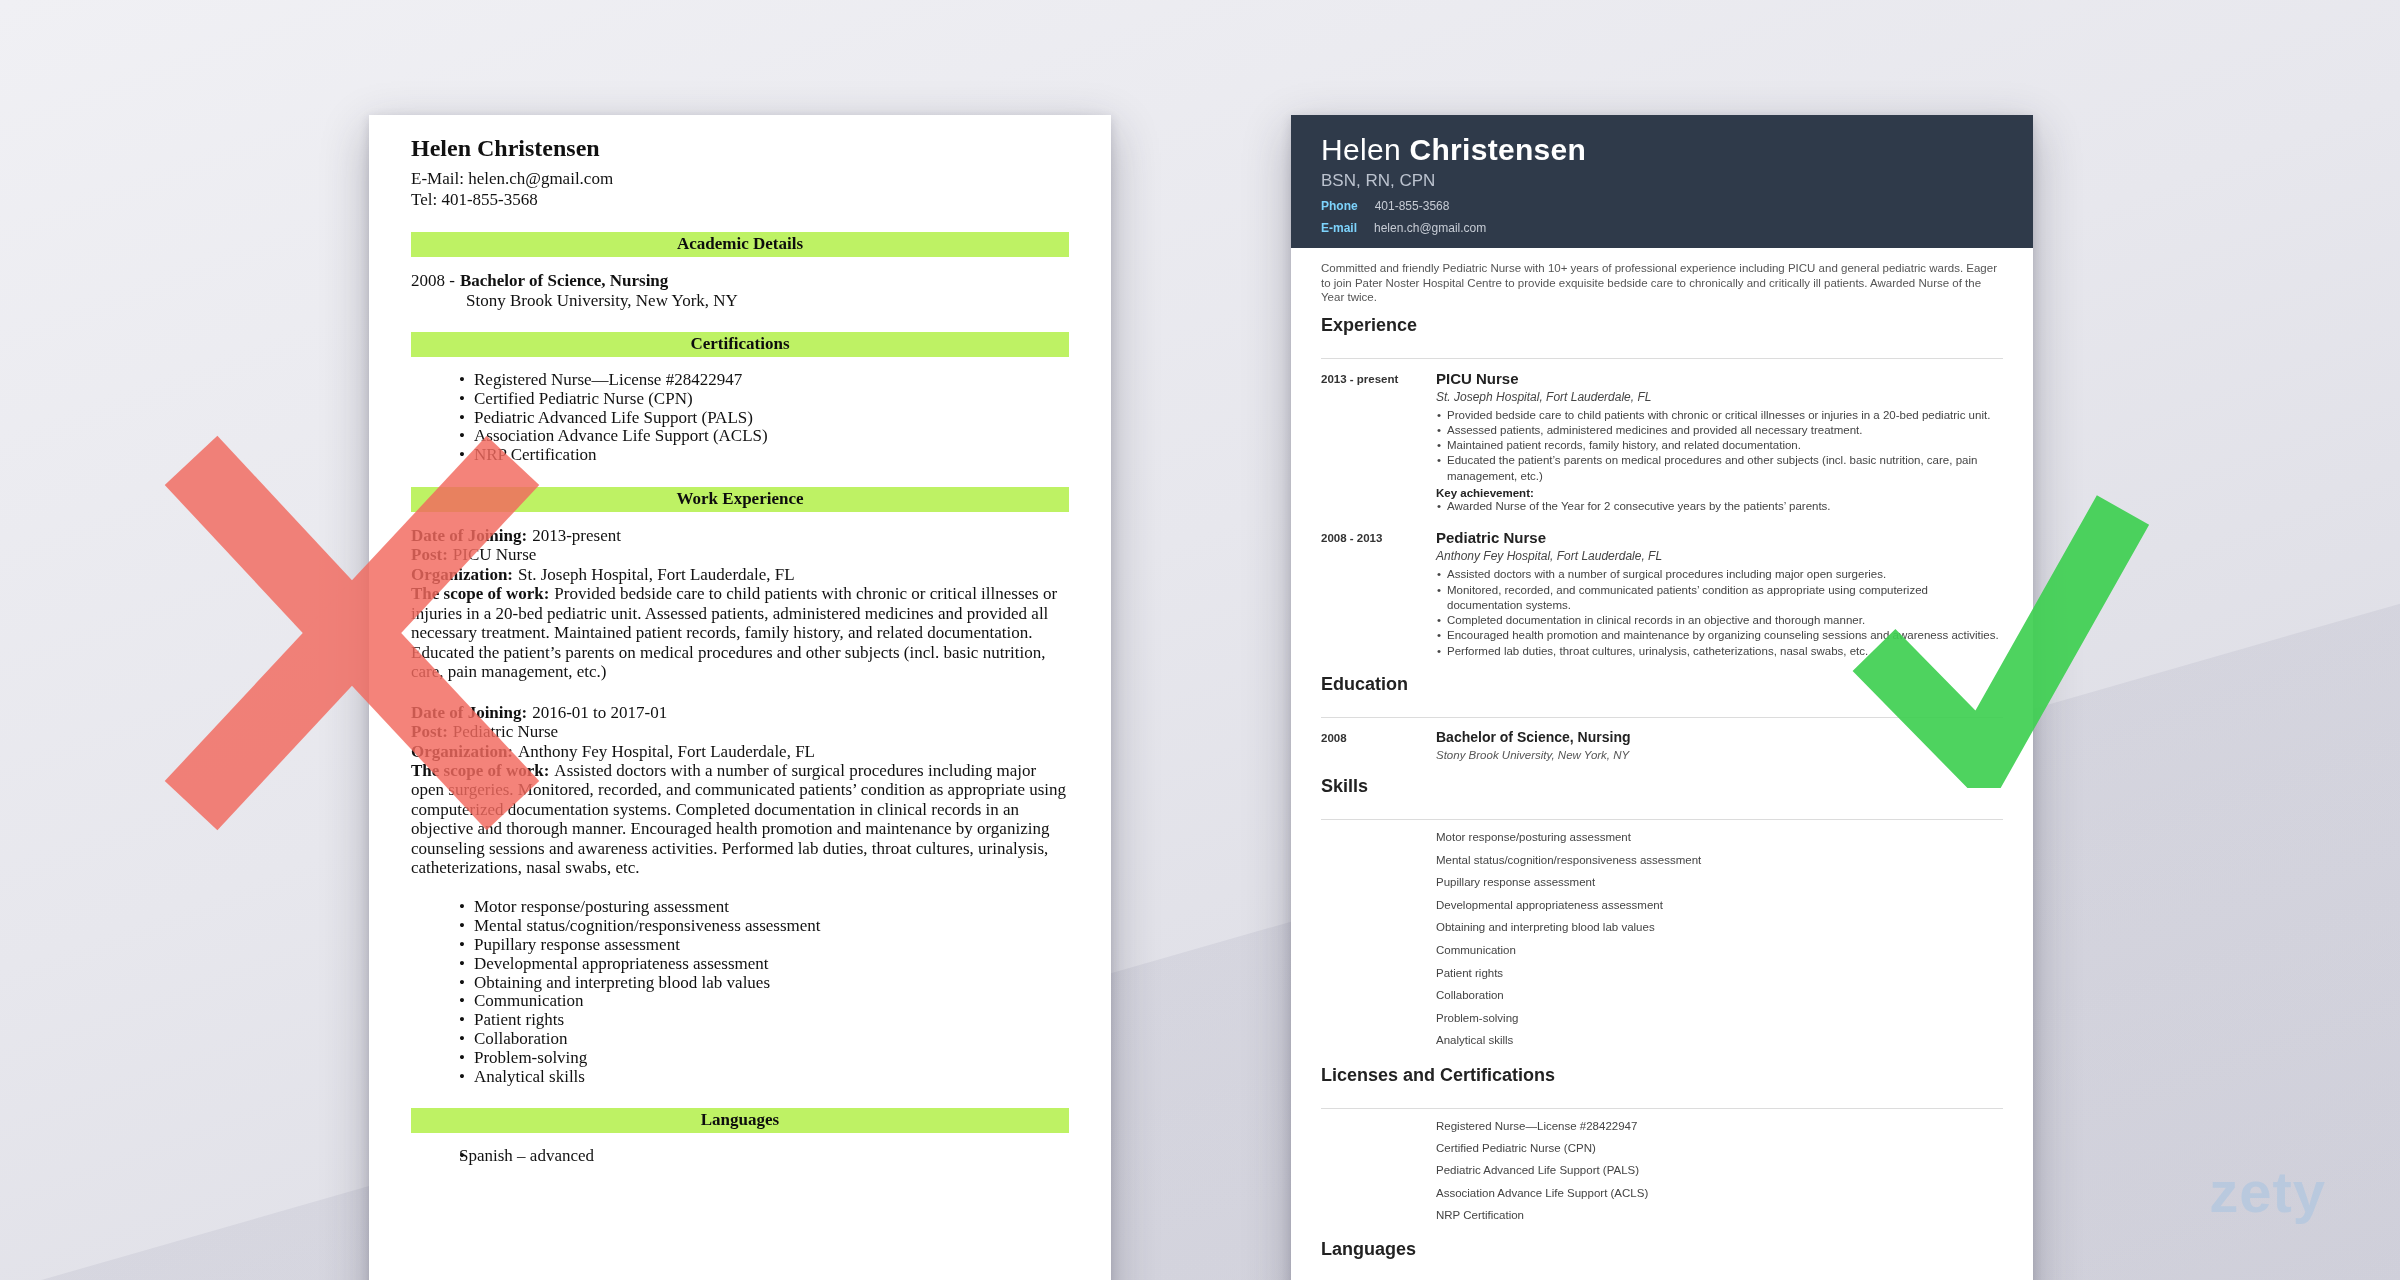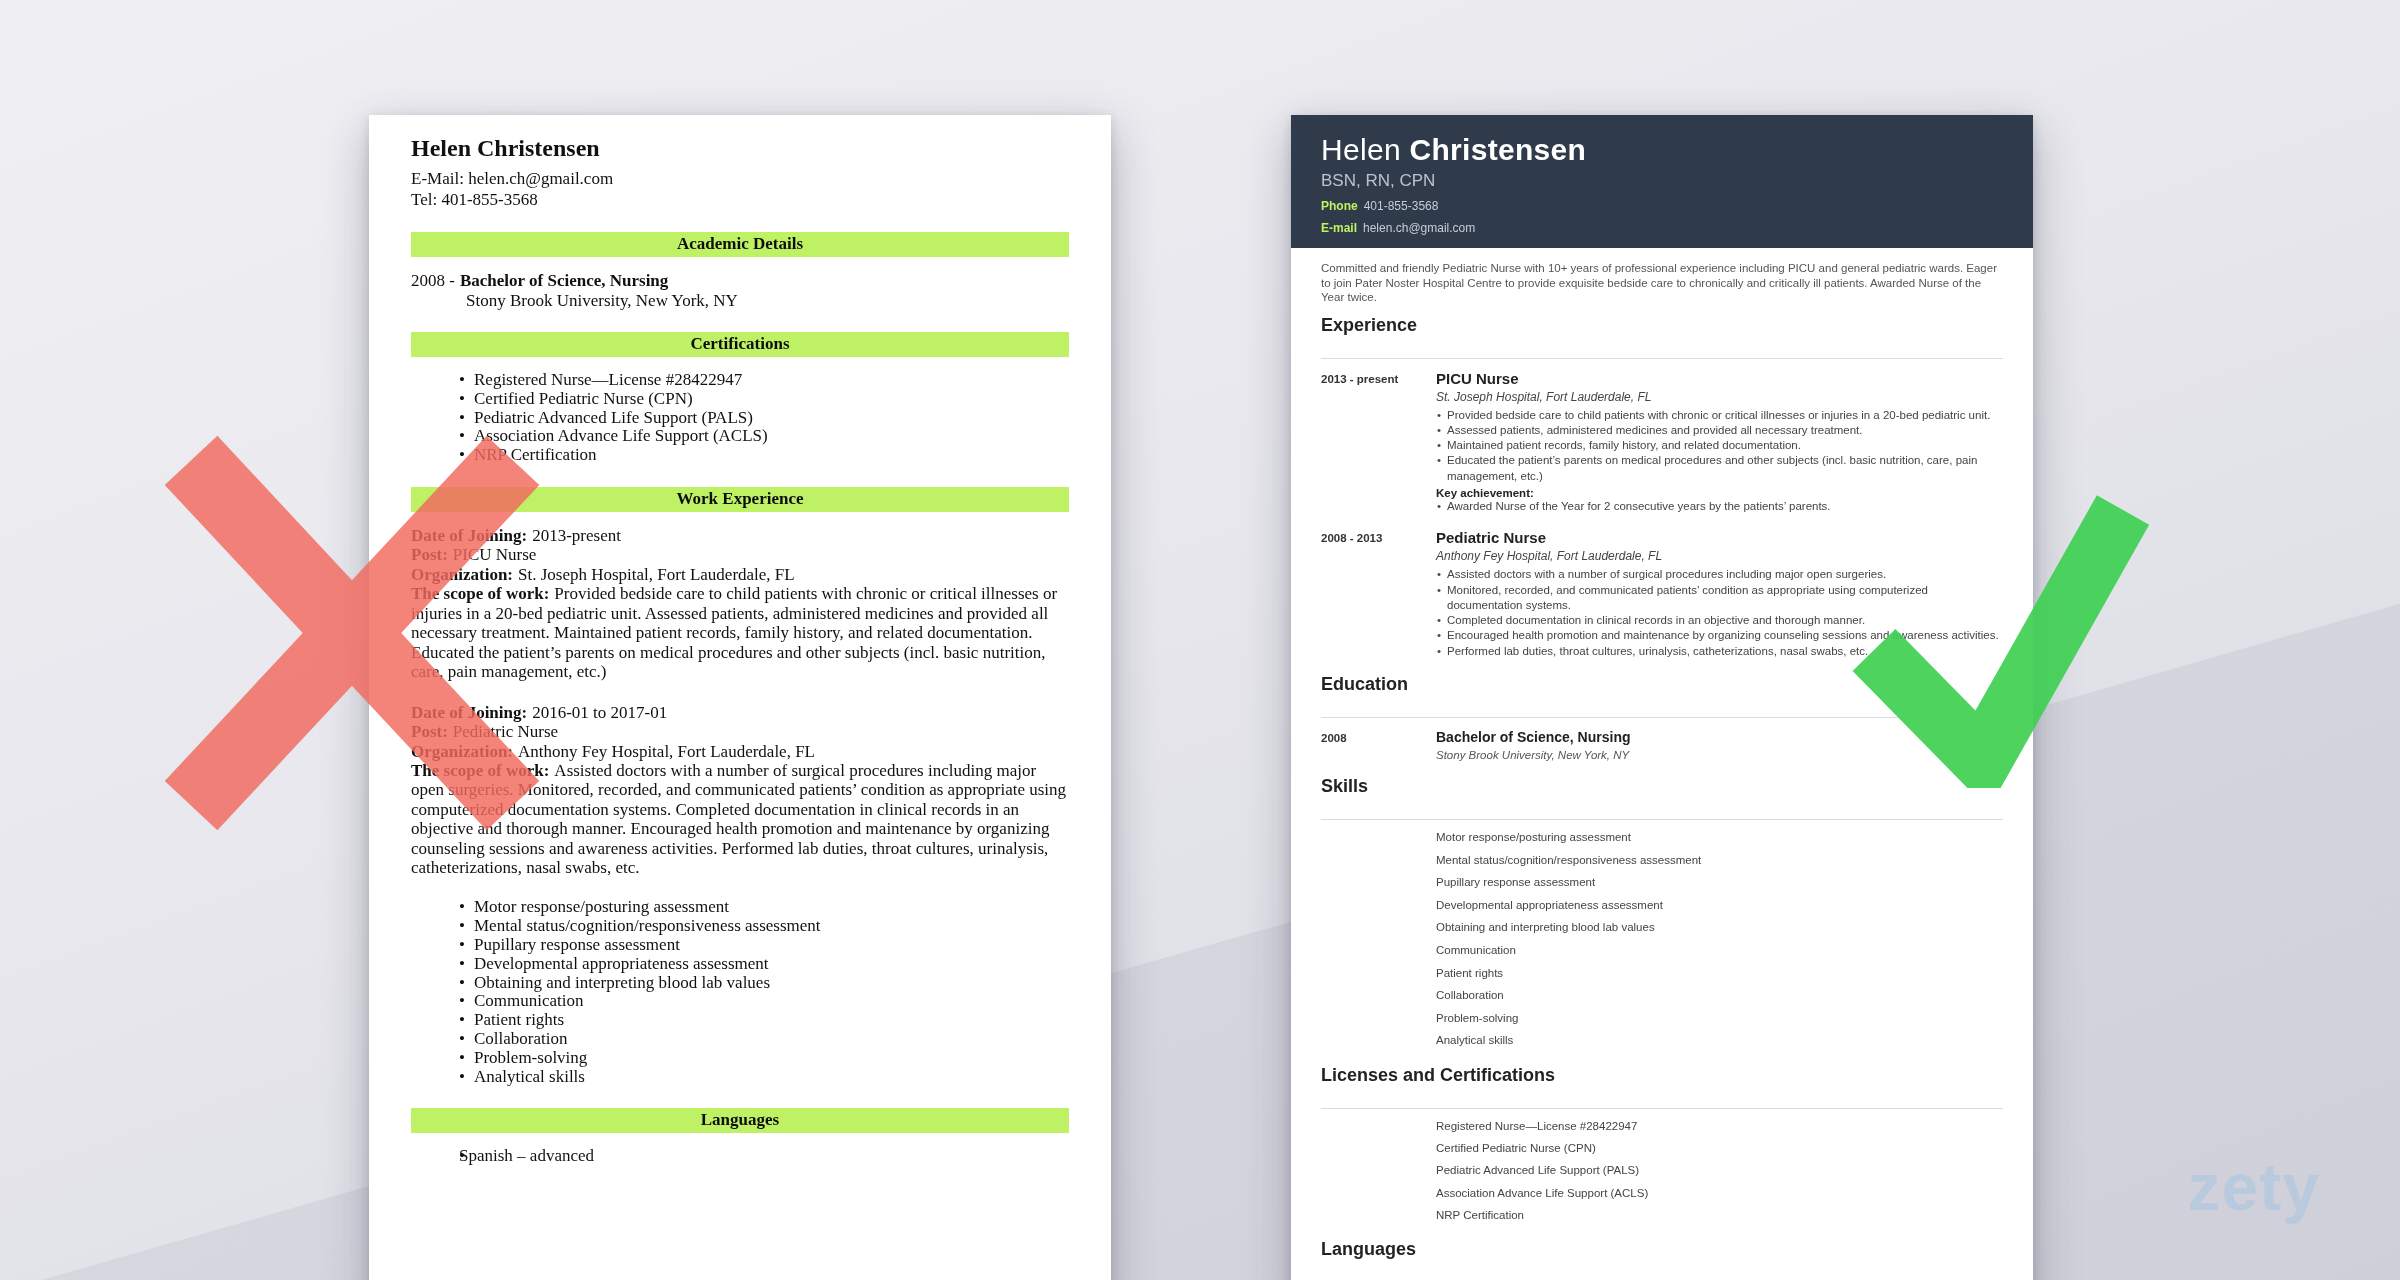--- a/index.html
+++ b/index.html
@@ -37,21 +37,21 @@
   .lr-job { margin-bottom:21px; }
   .lr-para { font-size:17px; line-height:19.4px; }
 
   
   .right-page { left:1291px; color:#333; }
   .rr-header { background:#2f3a4a; height:133px; padding:18px 30px 0; color:#fff; }
   .rr-name { font-size:30px; font-weight:normal; letter-spacing:.3px; }
   .rr-name strong { font-weight:bold; }
   .rr-creds { font-size:17px; color:#bcc3cf; margin-top:4px; }
   .rr-contact { font-size:12px; margin-top:8px; color:#c7ccd5; }
-  .rr-contact strong { color:#bef264; margin-right:6px; }
+  .rr-contact strong { color:#7dd3fc; margin-right:17px; }
   .rr-body { padding:13px 30px 0; }
   .rr-summary { font-size:11.5px; line-height:14.5px; color:#555; margin-bottom:10px; }
   h2.rr-section {
     font-size:18px; color:#222; font-weight:bold;
     border-bottom:1px solid #dcdcdc; padding-bottom:22px; margin:8px 0 11px;
   }
   .rr-row { display:flex; }
   .rr-dates { width:115px; flex:none; font-size:11.5px; font-weight:bold; color:#333; padding-top:3px; }
   .rr-content { flex:1; }
   .rr-job { margin-bottom:15px; }
@@ -71,23 +71,23 @@
   .rr-lang-fill { height:100%; background:#3a4455; }
   .rr-lang-level { text-align:right; font-size:10.5px; color:#8a8a8a; margin-top:4px; }
 
   
   .cross-mark { position:absolute; left:190px; top:458px; width:324px; height:350px; z-index:6; opacity:.82; }
   .cross-bar { position:absolute; left:50%; top:50%; width:472px; height:72px; background:#f2695e; }
   .cb1 { transform:translate(-50%,-50%) rotate(47deg); }
   .cb2 { transform:translate(-50%,-50%) rotate(-47deg); }
   .check-mark { position:absolute; left:1842px; top:478px; z-index:6; opacity:.92; }
   .watermark {
-    position:absolute; right:80px; bottom:55px; z-index:4;
+    position:absolute; right:74px; bottom:55px; z-index:4;
     font-family:"Liberation Sans",sans-serif; font-weight:bold;
-    font-size:66px; color:#b9c9de; letter-spacing:1px;
+    font-size:58px; color:#b9c9de; letter-spacing:1px;
   }
 </style>
 </head>
 <body>
 
 <div class="bg-diagonal"></div>
 
 <div class="page left-page">
   <div class="lr-name">Helen Christensen</div>
   <div class="lr-contact">E-Mail: helen.ch@gmail.com</div>

